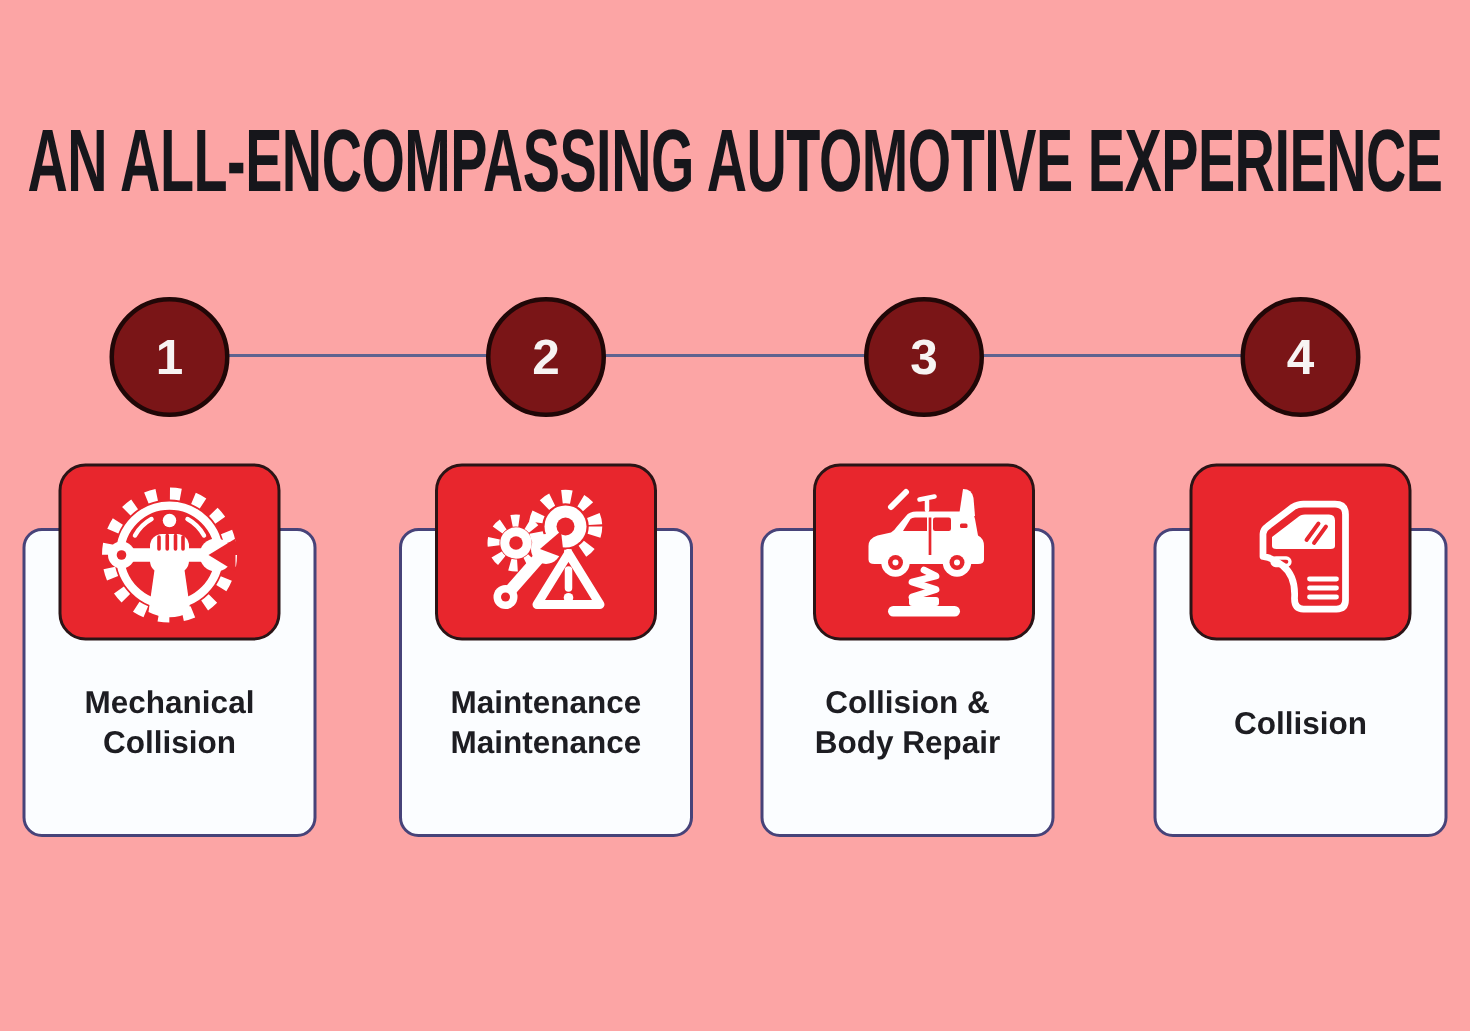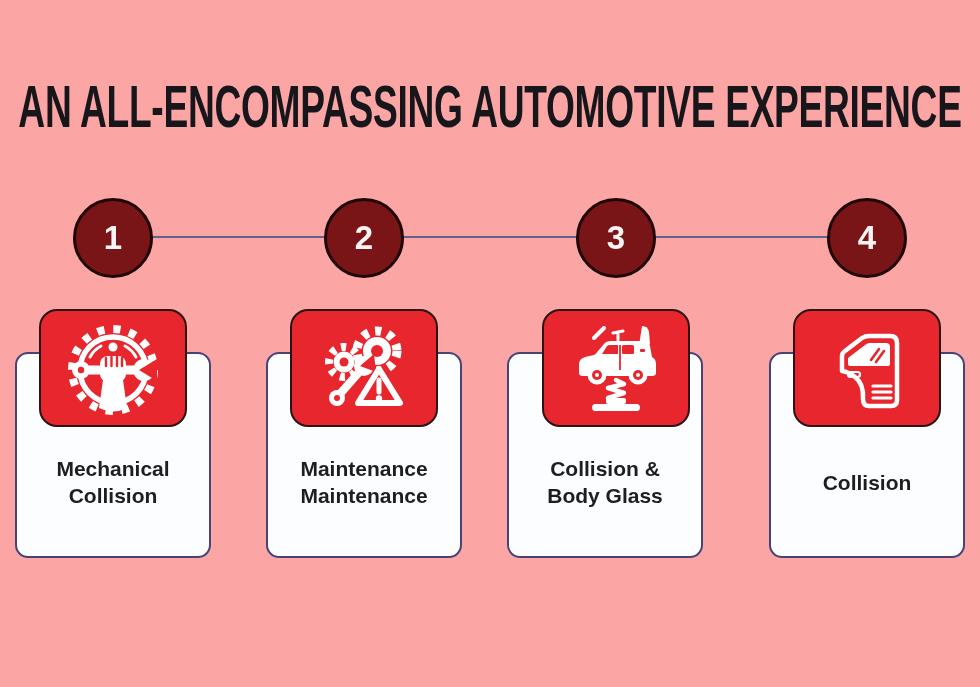--- a/index.html
+++ b/index.html
@@ -131,21 +131,21 @@
         <circle cx="31" cy="57" r="9.5" fill="#fff"></circle>
           <circle cx="31" cy="57" r="5" fill="#e8262d"></circle>
           <circle cx="31" cy="57" r="2" fill="#fff"></circle>
         <circle cx="72" cy="57" r="9.5" fill="#fff"></circle>
           <circle cx="72" cy="57" r="5" fill="#e8262d"></circle>
           <circle cx="72" cy="57" r="2" fill="#fff"></circle>
       </svg>
     </div>
     <div class="card">
       <span class="label">Collision &amp;</span>
-      <span class="label">Body Glass</span>
+      <span class="label">Body Repair</span>
     </div>
   </div>
 
   <div class="step c4">
     <div class="circle">
       <span>4</span>
     </div>
     <div class="iconbox">
       <svg width="100" height="100" viewBox="0 0 100 100">
         <path d="M25,53 L25,38 Q25,35 28,33 L45,20 Q48,18 52,18 L73,18 Q80,18 80,25 L80,82 Q80,88 74,88 L52,88 Q46,88 46,81 Q47,66 38,59 Q32,54 25,53 Z" fill="none" stroke="#fff" stroke-width="4.5" stroke-linejoin="round"></path>

